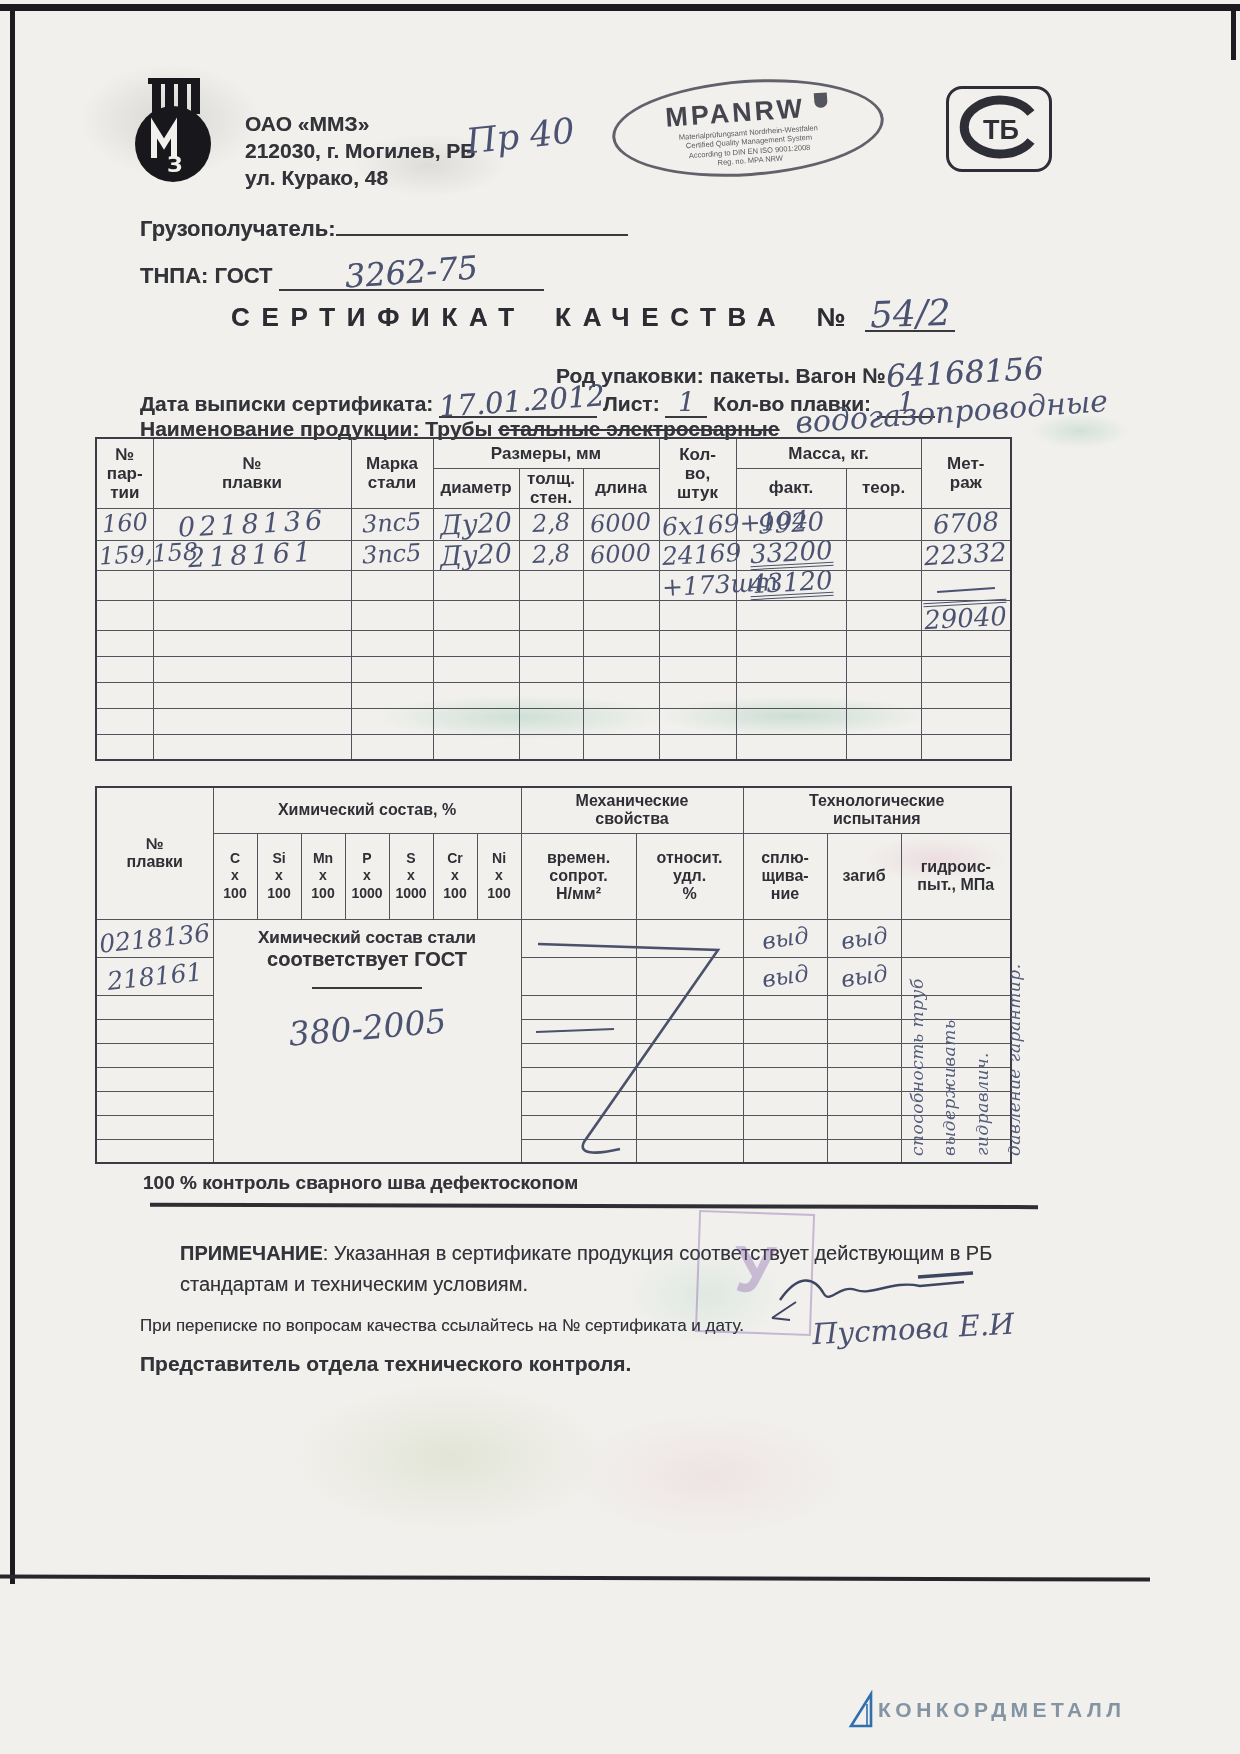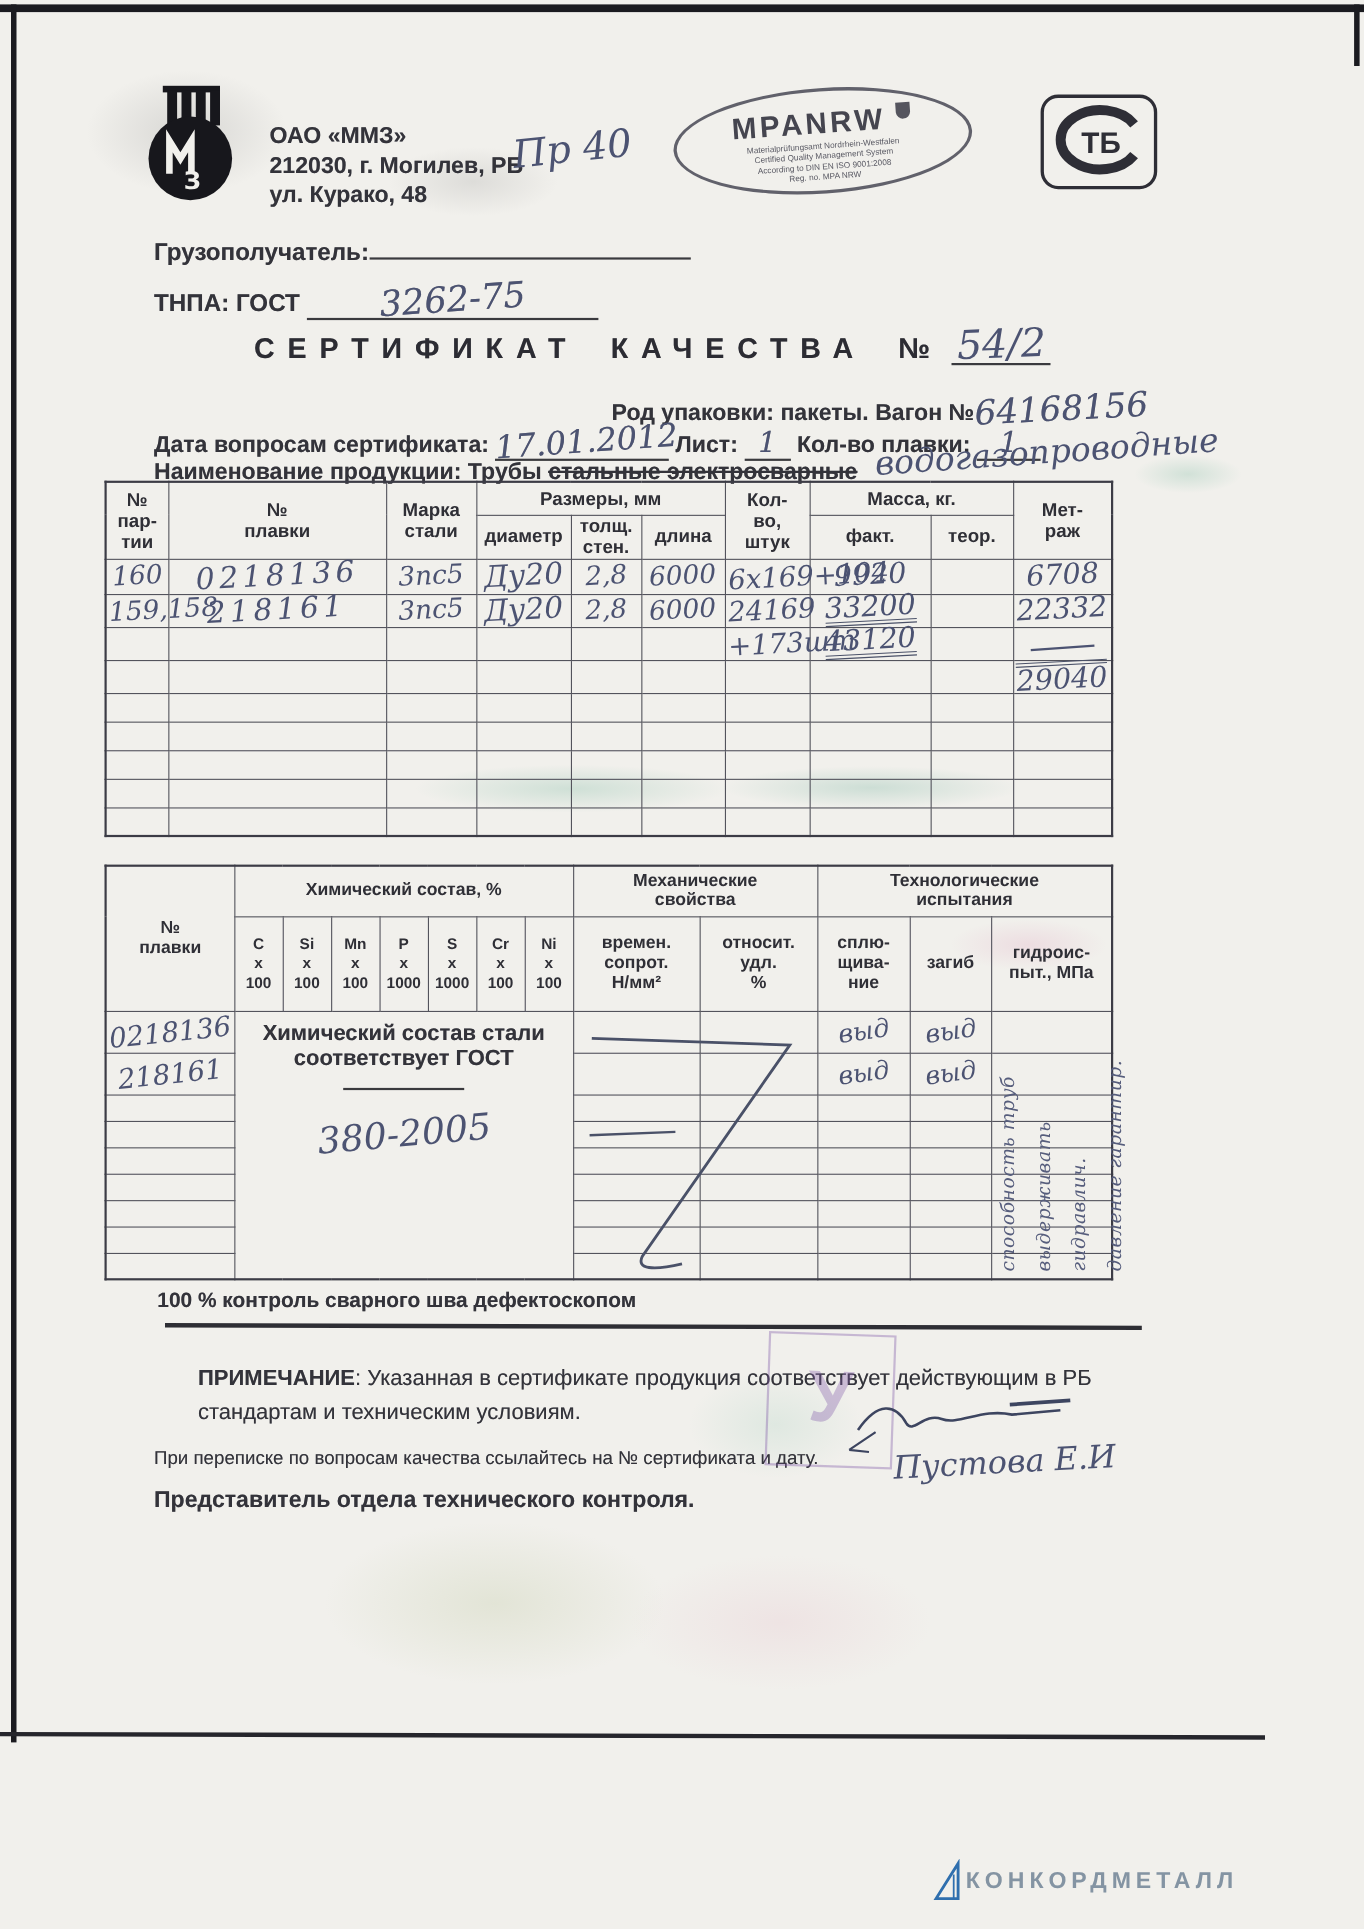--- a/index.html
+++ b/index.html
@@ -117,21 +117,21 @@
   <div class="title-row">
     <span class="title-txt print">СЕРТИФИКАТ КАЧЕСТВА №</span>
     <span class="fill" style="width:90px;margin-left:8px;"><span class="hw" style="font-size:36px;display:inline-block;transform:rotate(-2deg);line-height:.8;">54/2</span></span>
   </div>
 
   <div class="abs print" style="left:556px;top:360px;font-size:21px;font-weight:600;">
     <span>Род упаковки: пакеты. Вагон №</span><span class="hw" style="font-size:31px;display:inline-block;transform:rotate(-3deg);line-height:.8;">64168156</span>
   </div>
 
   <div class="abs print" style="left:140px;top:390px;font-size:21px;font-weight:600;">
-    <span>Дата вопросам сертификата:</span>
+    <span>Дата выписки сертификата:</span>
     <span class="fill" style="width:158px;"><span class="hw" style="font-size:29px;display:inline-block;transform:rotate(-4deg);line-height:.8;">17.01.2012</span></span>
     <span>Лист:</span>
     <span class="fill" style="width:42px;"><span class="hw" style="font-size:26px;line-height:.8;display:inline-block;">1</span></span>
     <span>Кол-во плавки:</span>
     <span class="fill" style="width:58px;"><span class="hw" style="font-size:26px;line-height:.8;display:inline-block;">1</span></span>
   </div>
 
   <div class="abs print" style="left:140px;top:417px;font-size:21px;font-weight:600;">
     <span>Наименование продукции:</span>
     <span>Трубы</span>
@@ -334,21 +334,21 @@
         <th>сплю-
 щива-
 ние</th>
         <th>загиб</th>
         <th>гидроис-
 пыт., МПа</th>
       </tr>
       <tr style="height:38px;">
         <td><span class="hw" style="font-size:25px;white-space:nowrap;display:inline-block;transform:rotate(-6deg);">0218136</span></td>
         <td class="mergedchem" colspan="7" rowspan="9">
-          <div class="print b" style="font-size:20px;margin-top:8px;">Химический состав стали</div>
+          <div class="print b" style="font-size:17px;margin-top:8px;">Химический состав стали</div>
           <div class="print b" style="font-size:20px;"><span>соответствует ГОСТ</span> <span class="fill" style="width:110px;"></span></div>
           <div class="hw" style="font-size:33px;transform:rotate(-5deg);margin-top:14px;">380-2005</div>
         </td>
         <td></td>
             <td></td>
         <td><span class="hw" style="font-size:23px;display:inline-block;transform:rotate(-8deg);">выд</span></td>
         <td><span class="hw" style="font-size:23px;display:inline-block;transform:rotate(-8deg);">выд</span></td>
         <td></td>
       </tr>
       <tr style="height:38px;">

